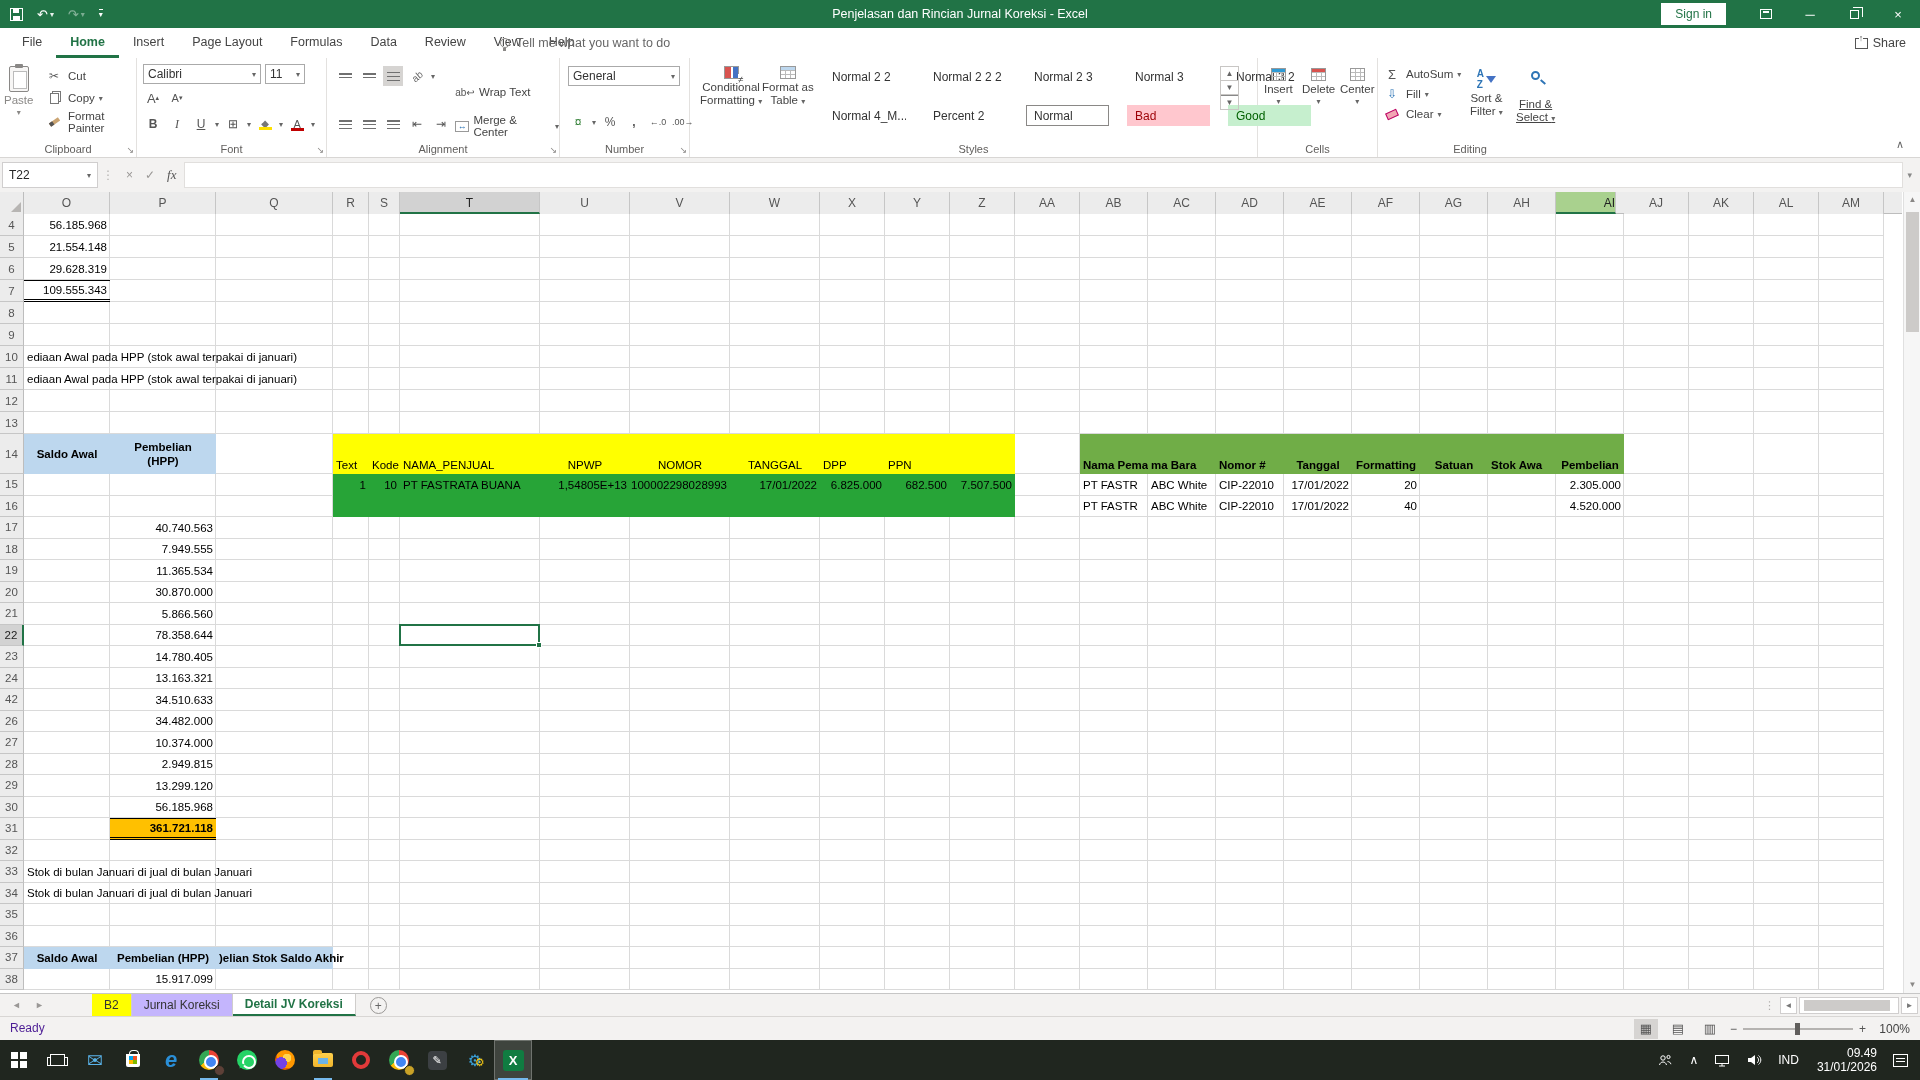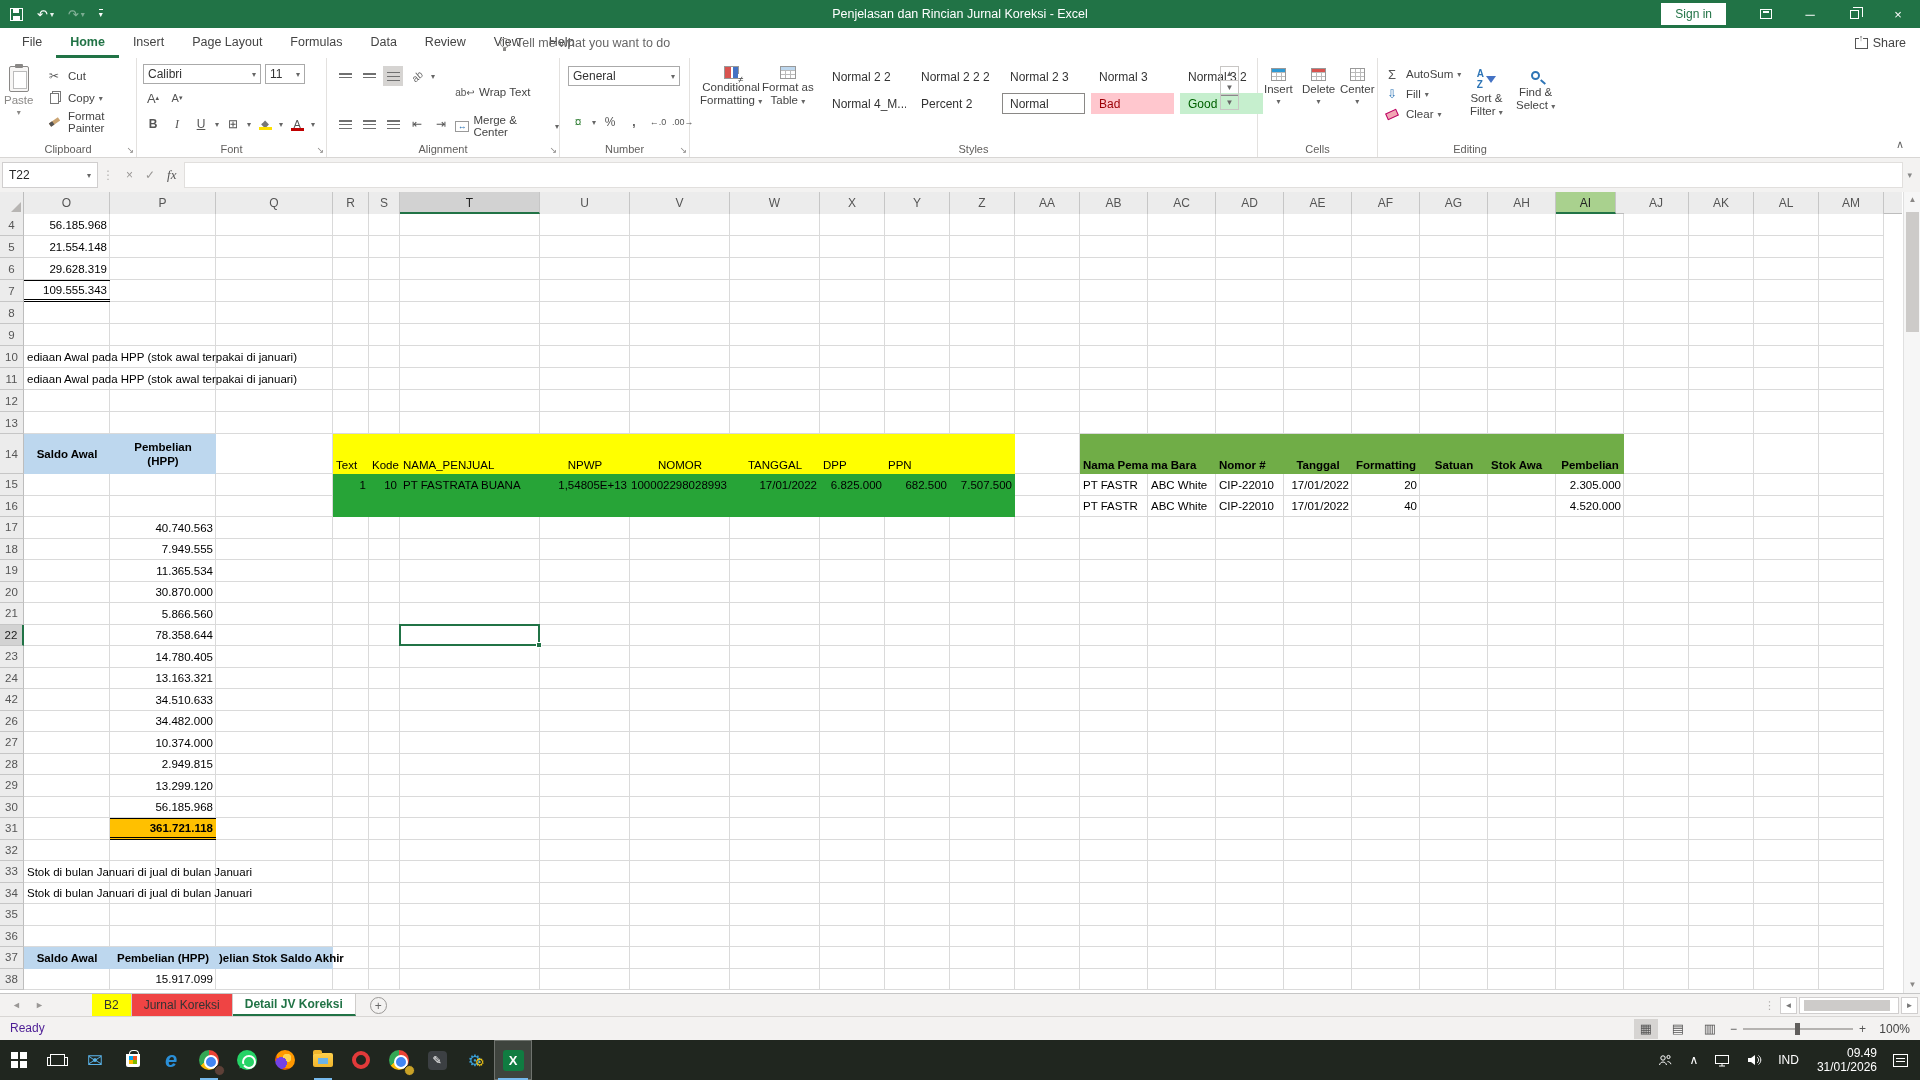--- a/index.html
+++ b/index.html
@@ -362,21 +362,21 @@
       <div style="position:absol;left:0;top:0;">
         <div style="position:absolute;left:10px;top:4px;" class="big-btn">
           <span class="i-cf"></span>
           <span class="two-line"><span>Conditional</span><br><span>Formatting</span> <span class="crt">▾</span></span>
         </div>
         <div style="position:absolute;left:72px;top:4px;" class="big-btn">
           <span class="i-tbl"></span>
           <span class="two-line"><span>Format as</span><br><span>Table</span> <span class="crt">▾</span></span>
         </div>
       </div>
-      <div id="style-gallery" style="position:absolute;left:134px;top:8px;display:grid;grid-template-columns:repeat(5,85px);grid-auto-rows:23px;gap:4px;">
+      <div id="style-gallery" style="position:absolute;left:134px;top:8px;display:grid;grid-template-columns:repeat(5,85px);grid-auto-rows:23px;gap:16px;">
           <div class="galleryItem">Normal 2 2</div>
           <div class="galleryItem">Normal 2 2 2</div>
           <div class="galleryItem">Normal 2 3</div>
           <div class="galleryItem">Normal 3</div>
           <div class="galleryItem">Normal 3 2</div>
           <div class="galleryItem">Normal 4_M...</div>
           <div class="galleryItem">Percent 2</div>
           <div class="galleryItem sel">Normal</div>
           <div class="galleryItem bad">Bad</div>
           <div class="galleryItem good">Good</div>
@@ -428,21 +428,21 @@
       </div>
       <div style="position:absolute;left:92px;top:6px;" class="big-btn">
         <span style="display:flex;align-items:center;gap:2px;">
             <span style="font-size:10px;font-weight:bold;color:#2e75b6;">A<br>Z</span>
             <span class="i-funnel"></span>
           </span>
         <span class="two-line"><span>Sort &amp;</span><br><span>Filter</span> <span class="crt">▾</span></span>
       </div>
       <div style="position:absolute;left:138px;top:6px;" class="big-btn">
         <span class="i-mag" style="margin-top:3px;"></span>
-        <span class="two-line" style="margin-top:4px;"><span>Find &amp;</span><br><span>Select</span> <span class="crt">▾</span></span>
+        <span class="two-line" style="margin-top:16px;text-decoration:underline;"><span>Find &amp;</span><br><span>Select</span> <span class="crt">▾</span></span>
       </div>
       <div class="glabel">Editing</div>
     </div>
 
     <div class="collapse-rib">∧</div>
   </div>
 
   <div class="fbar">
     <div class="namebox">
       <span>T22</span>
@@ -479,21 +479,21 @@
       <div class="ch" style="left: 885px; width: 65px;">Y</div>
       <div class="ch" style="left: 950px; width: 65px;">Z</div>
       <div class="ch" style="left: 1015px; width: 65px;">AA</div>
       <div class="ch" style="left: 1080px; width: 68px;">AB</div>
       <div class="ch" style="left: 1148px; width: 68px;">AC</div>
       <div class="ch" style="left: 1216px; width: 68px;">AD</div>
       <div class="ch" style="left: 1284px; width: 68px;">AE</div>
       <div class="ch" style="left: 1352px; width: 68px;">AF</div>
       <div class="ch" style="left: 1420px; width: 68px;">AG</div>
       <div class="ch" style="left: 1488px; width: 68px;">AH</div>
-      <div class="ch greenhl" style="left: 1556px; width: 60px;">AI</div>
+      <div class="ch greenhl" style="left: 1556px; width: 60px; text-align: right;">AI</div>
       <div class="ch" style="left: 1624px; width: 65px;">AJ</div>
       <div class="ch" style="left: 1689px; width: 65px;">AK</div>
       <div class="ch" style="left: 1754px; width: 65px;">AL</div>
       <div class="ch" style="left: 1819px; width: 65px;">AM</div>
       <div class="rh" style="top: 22px; height: 22px;">4</div>
       <div class="rh" style="top: 44px; height: 22px;">5</div>
       <div class="rh" style="top: 66px; height: 22px;">6</div>
       <div class="rh" style="top: 88px; height: 22px;">7</div>
       <div class="rh" style="top: 110px; height: 22px;">8</div>
       <div class="rh" style="top: 132px; height: 22px;">9</div>
@@ -1482,21 +1482,21 @@
       <div class="selhandle" style="left: 536px; top: 450px;"></div>
     </div>
 
   <div class="tabbar">
     <div class="tabnav">
       <span>◄</span>
       <span>►</span>
     </div>
     <div id="sheet-tabs" style="display:flex;align-items:stretch;">
         <div class="stab" style="background: rgb(255, 255, 0);">B2</div>
-        <div class="stab" style="background: #ef4444;">Jurnal Koreksi</div>
+        <div class="stab" style="background: #c4b5fd;">Jurnal Koreksi</div>
         <div class="stab active">Detail JV Koreksi</div>
       </div>
     <div class="addsheet">+</div>
     <div class="hscroll">
       <span class="hgrip">⋮</span>
       <div class="hbtn">◄</div>
       <div class="htrack">
           <div class="hthumb"></div>
         </div>
       <div class="hbtn">►</div>

